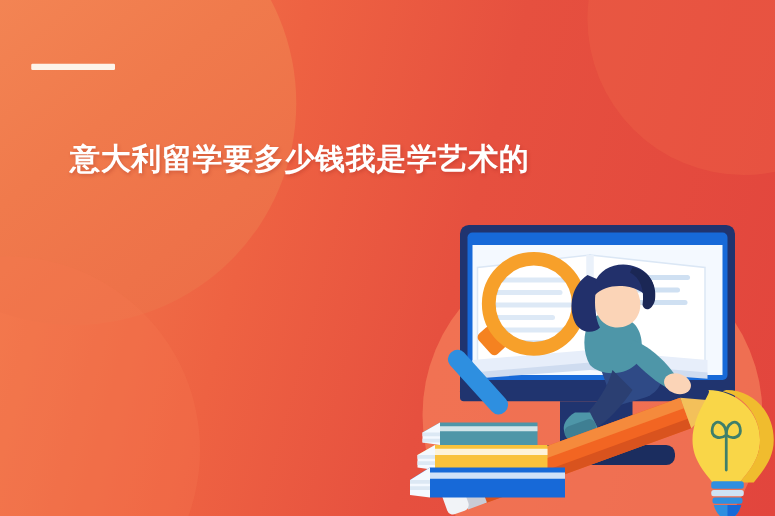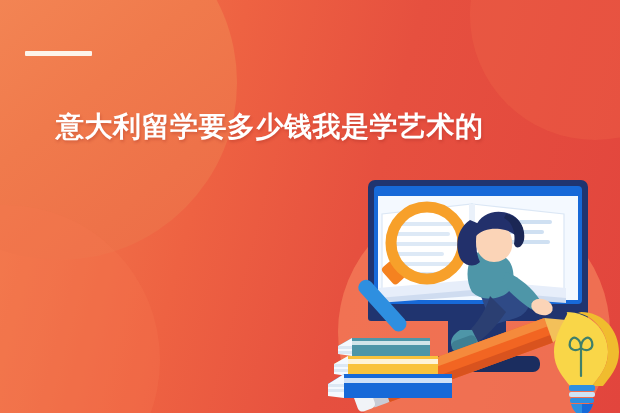--- a/index.html
+++ b/index.html
@@ -76,21 +76,21 @@
 
   
   .headline {
     position: absolute;
     left: 56px;
     top: 98px;
     width: 510px;
     margin: 0;
     color: #ffffff;
     font-family: "DejaVu Sans", "Liberation Sans", sans-serif;
-    font-size: 28px;
+    font-size: 24px;
     font-weight: bold;
     line-height: 58px;
     letter-spacing: 0.5px;
     text-shadow: 1px 2px 3px rgba(150, 35, 30, 0.30);
     word-break: break-all;
     z-index: 5;
   }
 
   
   .illustration {

